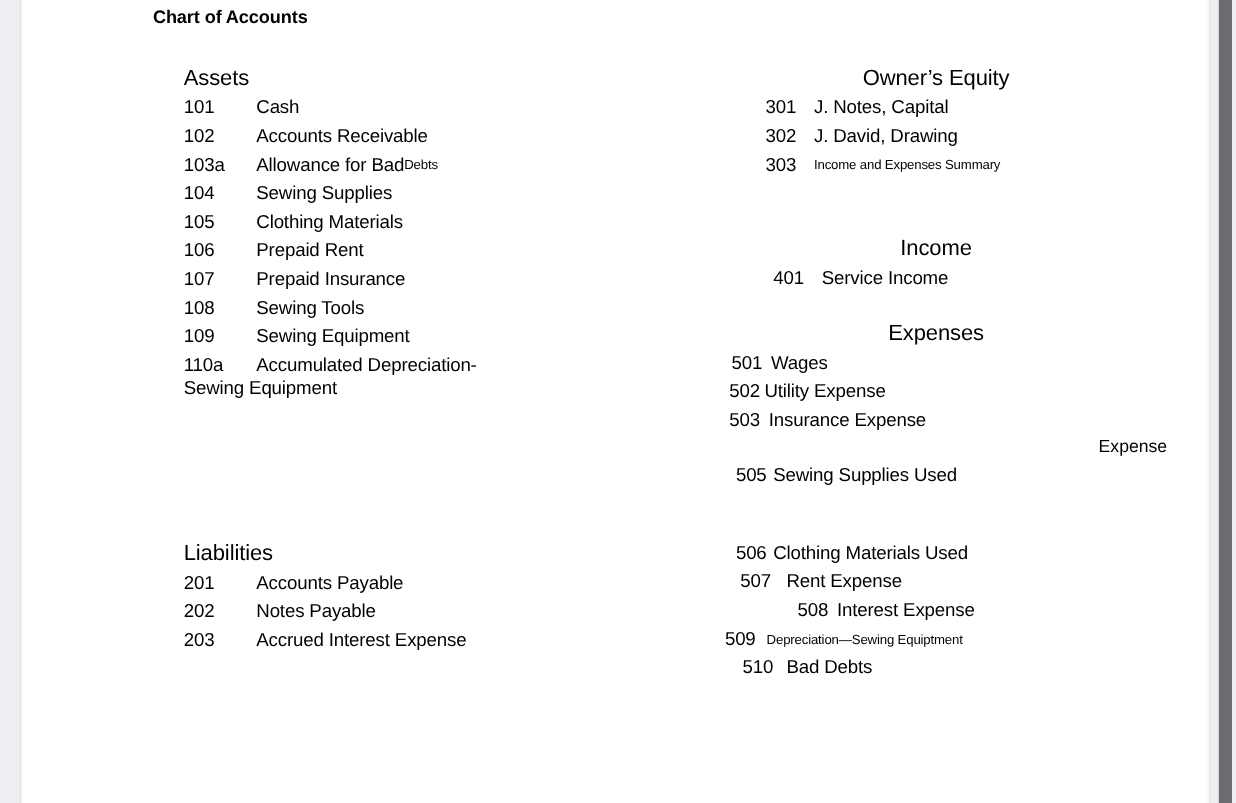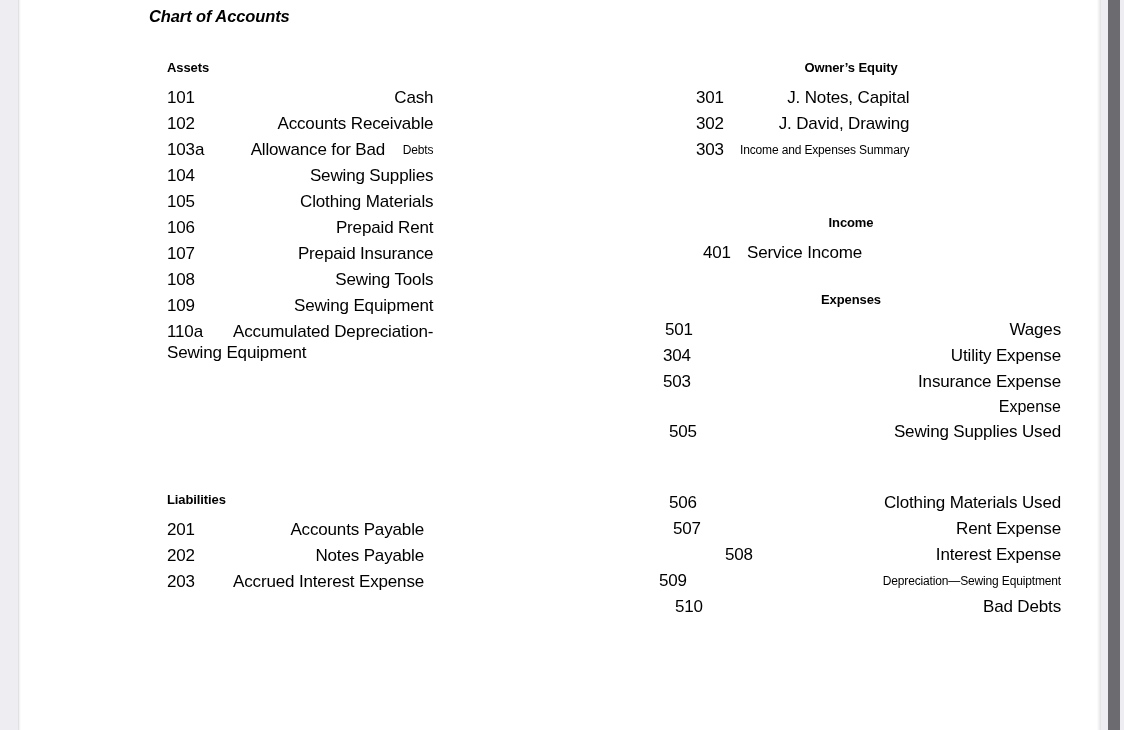--- a/index.html
+++ b/index.html
@@ -73,47 +73,45 @@
 
   
   .doc {
     position: absolute;
     left: 0; top: 0;
     width: 1076px;
     height: 730px;
   }
   .doc-title {
     position: absolute;
-    left: 128px;
+    left: 118px;
     top: 7px;
     font-size: 16.5px;
     font-weight: bold;
     letter-spacing: -0.1px;
-    font-style: italic;
   }
 
   .col {
     position: absolute;
   }
   .col-left  { left: 110px; top: 0; width: 430px; }
   .col-right { left: 620px; top: 0; width: 420px; }
 
   .section-head {
-    font-size: 13px;
-    font-weight: bold;
+    font-size: 20px;
+    font-weight: normal;
     letter-spacing: -0.1px;
   }
   .section-head.center { text-align: center; }
 
   .acct-row {
     display: flex;
     font-size: 17px;
     letter-spacing: -0.15px;
     white-space: nowrap;
-    justify-content: space-between;
   }
   .acct-num {
     flex: 0 0 auto;
   }
   .acct-name {
     flex: 0 0 auto;
   }
   .small {
     font-size: 12px;
   }
@@ -266,21 +264,21 @@
           </div>
 
         <div id="exp-head" class="section-head center">Expenses</div>
 
         <div id="exp-list">
             <div class="acct-row exp-item" style="padding-left: 24px;">
               <span class="acct-num" style="width: auto; margin-right: 8px;">501</span>
               <span class="acct-name">Wages</span>
             </div>
             <div class="acct-row exp-item" style="padding-left: 22px;">
-              <span class="acct-num" style="width: auto; margin-right: 4px;">304</span>
+              <span class="acct-num" style="width: auto; margin-right: 4px;">502</span>
               <span class="acct-name">Utility Expense</span>
             </div>
             <div class="acct-row exp-item" style="padding-left: 22px;">
               <span class="acct-num" style="width: auto; margin-right: 8px;">503</span>
               <span class="acct-name">Insurance Expense</span>
             </div>
             <div class="exp-cont">Expense</div>
             <div class="acct-row exp-item" style="padding-left: 28px;">
               <span class="acct-num" style="width: auto; margin-right: 6px;">505</span>
               <span class="acct-name">Sewing Supplies Used</span>

